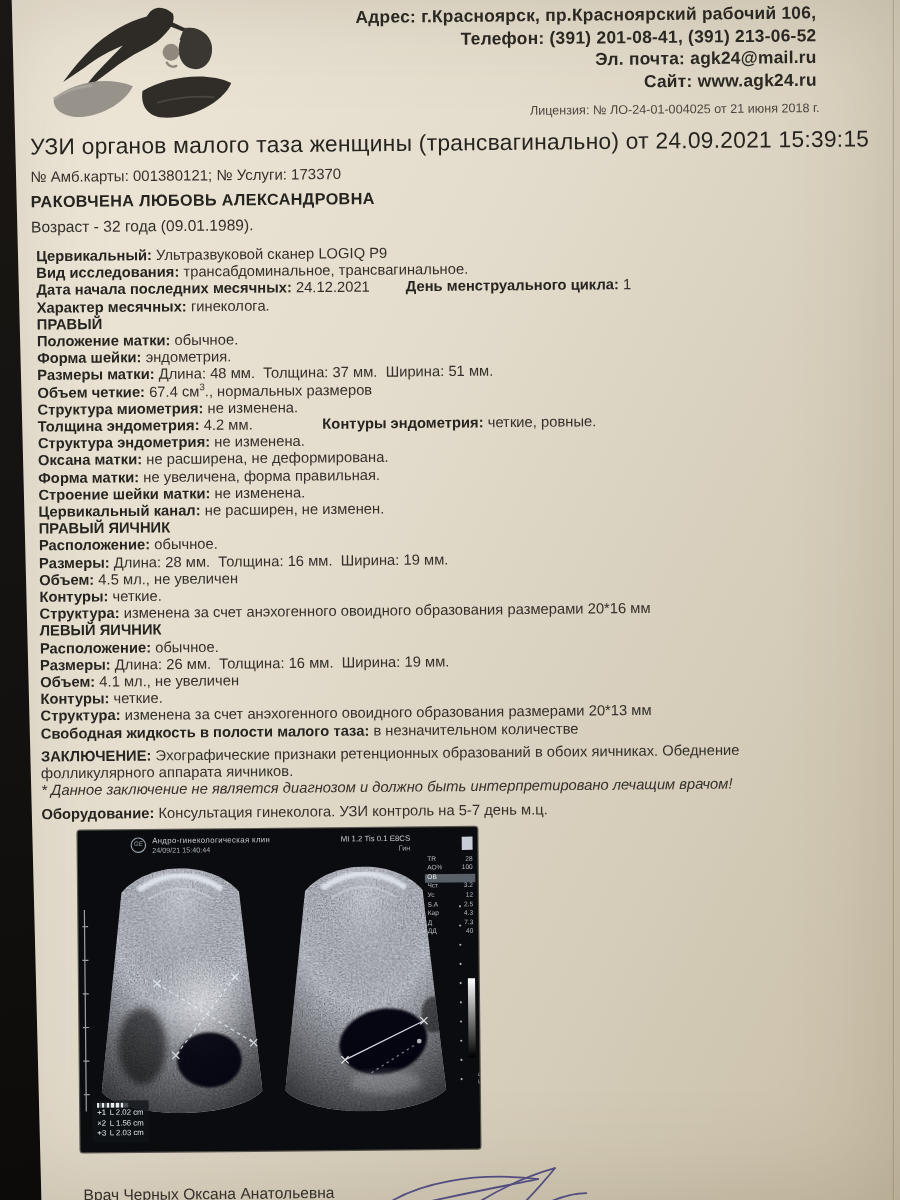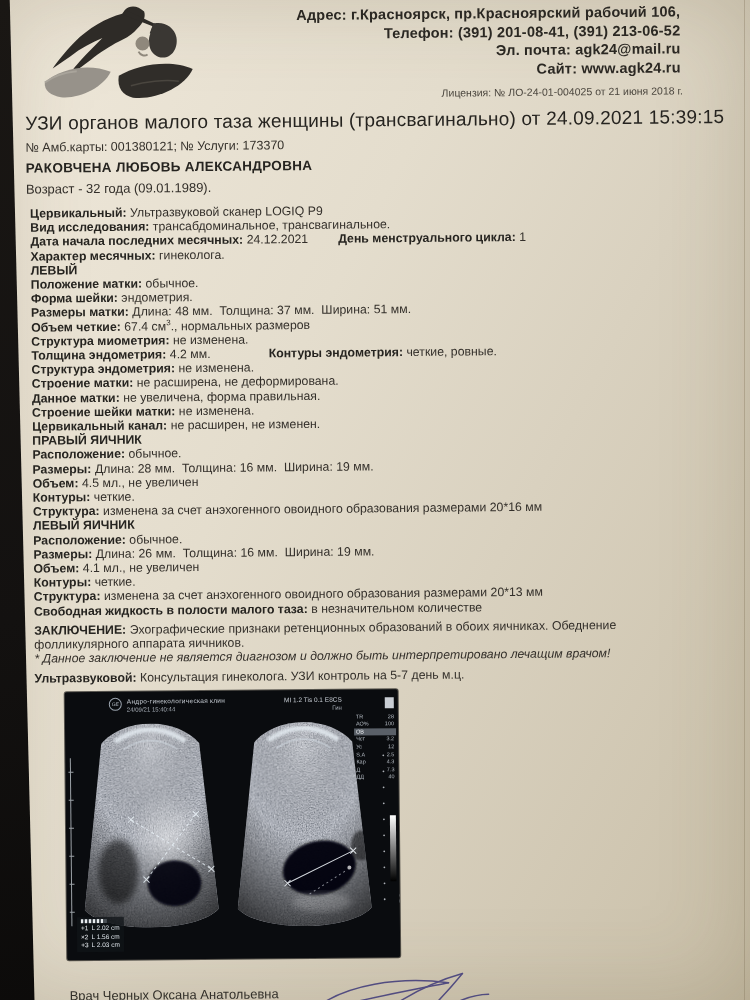--- a/index.html
+++ b/index.html
@@ -107,48 +107,48 @@
   <div class="title">УЗИ органов малого таза женщины (трансвагинально) от 24.09.2021 15:39:15</div>
   <div class="cardline">№ Амб.карты: 001380121; № Услуги: 173370</div>
   <div class="pname">РАКОВЧЕНА ЛЮБОВЬ АЛЕКСАНДРОВНА</div>
   <div class="page">Возраст - 32 года (09.01.1989).</div>
 
   <div class="doc">
       <div class="rl"><span class="b">Цервикальный:</span><span> Ультразвуковой сканер LOGIQ P9</span></div>
       <div class="rl"><span class="b">Вид исследования:</span><span> трансабдоминальное, трансвагинальное.</span></div>
       <div class="rl"><span class="b">Дата начала последних месячных:</span><span> 24.12.2021</span><span class="b g1">День менструального цикла:</span><span> 1</span></div>
       <div class="rl"><span class="b">Характер месячных:</span><span> гинеколога.</span></div>
-      <div class="rl"><span class="b">ЛЕВЫЙ</span></div>
+      <div class="rl"><span class="b">ПРАВЫЙ</span></div>
       <div class="rl"><span class="b">Положение матки:</span><span> обычное.</span></div>
       <div class="rl"><span class="b">Форма шейки:</span><span> эндометрия.</span></div>
       <div class="rl"><span class="b">Размеры матки:</span><span> Длина: 48 мм.&nbsp; Толщина: 37 мм.&nbsp; Ширина: 51 мм.</span></div>
       <div class="rl"><span class="b">Объем четкие:</span><span> 67.4 см</span><sup>3</sup><span>., нормальных размеров</span></div>
       <div class="rl"><span class="b">Структура миометрия:</span><span> не изменена.</span></div>
       <div class="rl"><span class="b">Толщина эндометрия:</span><span> 4.2 мм.</span><span class="b g2">Контуры эндометрия:</span><span> четкие, ровные.</span></div>
       <div class="rl"><span class="b">Структура эндометрия:</span><span> не изменена.</span></div>
-      <div class="rl"><span class="b">Строение матки:</span><span> не расширена, не деформирована.</span></div>
-      <div class="rl"><span class="b">Данное матки:</span><span> не увеличена, форма правильная.</span></div>
+      <div class="rl"><span class="b">Оксана матки:</span><span> не расширена, не деформирована.</span></div>
+      <div class="rl"><span class="b">Форма матки:</span><span> не увеличена, форма правильная.</span></div>
       <div class="rl"><span class="b">Строение шейки матки:</span><span> не изменена.</span></div>
       <div class="rl"><span class="b">Цервикальный канал:</span><span> не расширен, не изменен.</span></div>
       <div class="rl"><span class="b">ПРАВЫЙ ЯИЧНИК</span></div>
       <div class="rl"><span class="b">Расположение:</span><span> обычное.</span></div>
       <div class="rl"><span class="b">Размеры:</span><span> Длина: 28 мм.&nbsp; Толщина: 16 мм.&nbsp; Ширина: 19 мм.</span></div>
       <div class="rl"><span class="b">Объем:</span><span> 4.5 мл., не увеличен</span></div>
       <div class="rl"><span class="b">Контуры:</span><span> четкие.</span></div>
       <div class="rl"><span class="b">Структура:</span><span> изменена за счет анэхогенного овоидного образования размерами 20*16 мм</span></div>
       <div class="rl"><span class="b">ЛЕВЫЙ ЯИЧНИК</span></div>
       <div class="rl"><span class="b">Расположение:</span><span> обычное.</span></div>
       <div class="rl"><span class="b">Размеры:</span><span> Длина: 26 мм.&nbsp; Толщина: 16 мм.&nbsp; Ширина: 19 мм.</span></div>
       <div class="rl"><span class="b">Объем:</span><span> 4.1 мл., не увеличен</span></div>
       <div class="rl"><span class="b">Контуры:</span><span> четкие.</span></div>
       <div class="rl"><span class="b">Структура:</span><span> изменена за счет анэхогенного овоидного образования размерами 20*13 мм</span></div>
       <div class="rl"><span class="b">Свободная жидкость в полости малого таза:</span><span> в незначительном количестве</span></div>
       <div class="rl mt"><span class="b">ЗАКЛЮЧЕНИЕ:</span><span> Эхографические признаки ретенционных образований в обоих яичниках. Обеднение фолликулярного аппарата яичников.</span></div>
       <div class="rl"><span class="i">* Данное заключение не является диагнозом и должно быть интерпретировано лечащим врачом!</span></div>
-      <div class="rl mt"><span class="b">Ультразвуковой:</span><span> Консультация гинеколога. УЗИ контроль на 5-7 день м.ц.</span></div>
+      <div class="rl mt"><span class="b">Оборудование:</span><span> Консультация гинеколога. УЗИ контроль на 5-7 день м.ц.</span></div>
     </div>
 
   <div class="us-box">
     <div class="us-hdr">
       <div class="ge">GE</div>
       <div class="us-clinic">Андро-гинекологическая клин</div>
       <div class="us-dt">24/09/21 15:40:44</div>
       <div class="us-mi">MI 1.2   Tis 0.1   E8CS</div>
       <div class="us-preset">Гин</div>
     </div>

